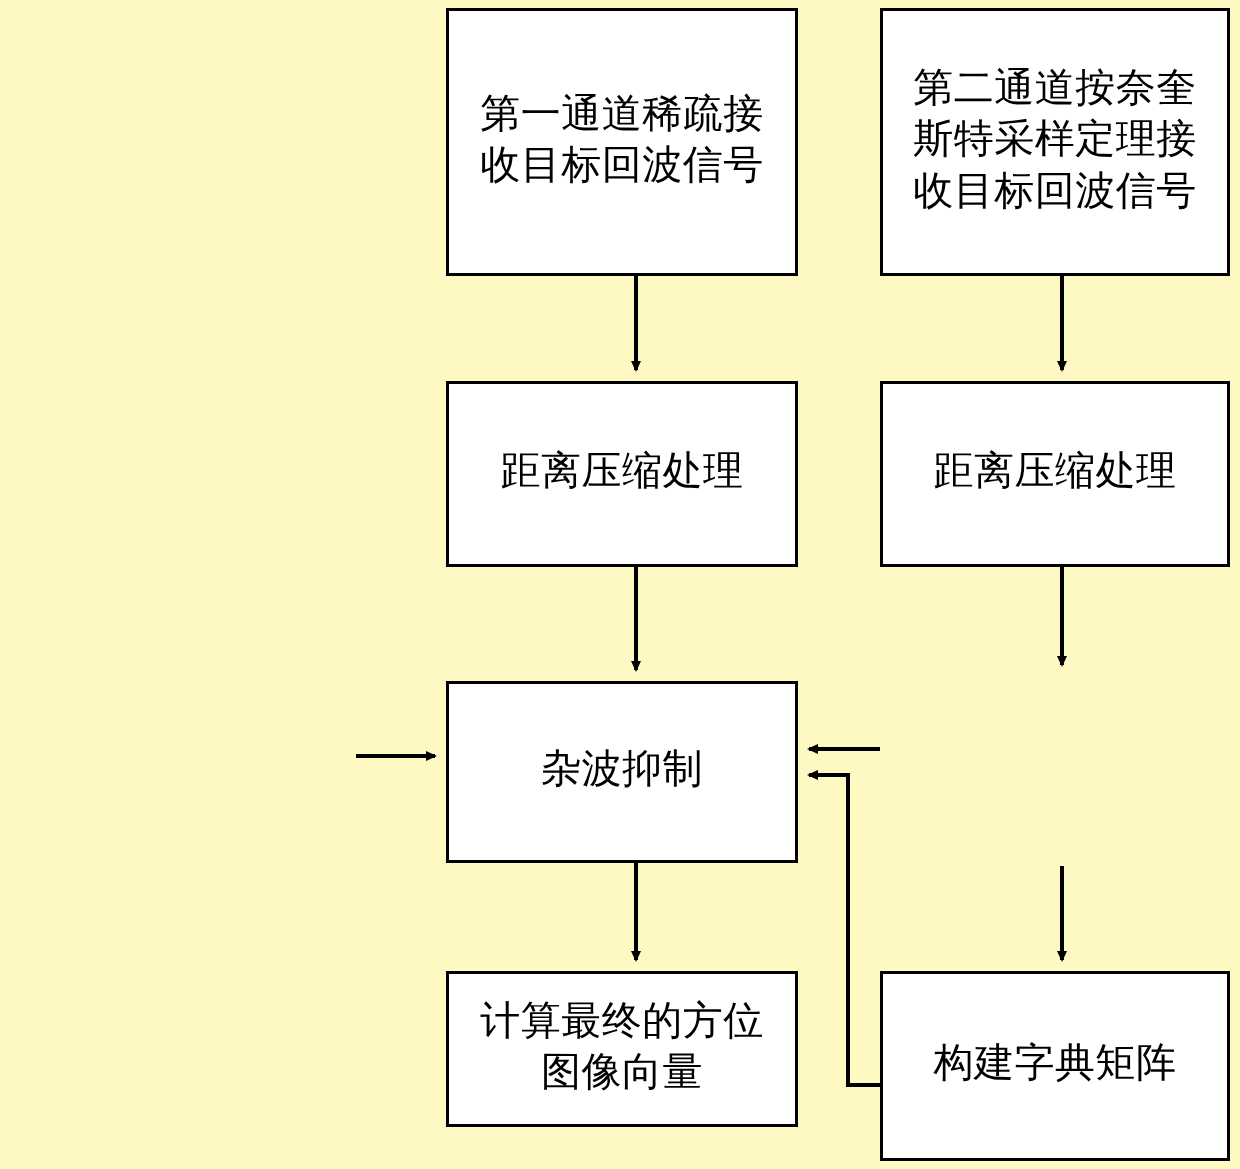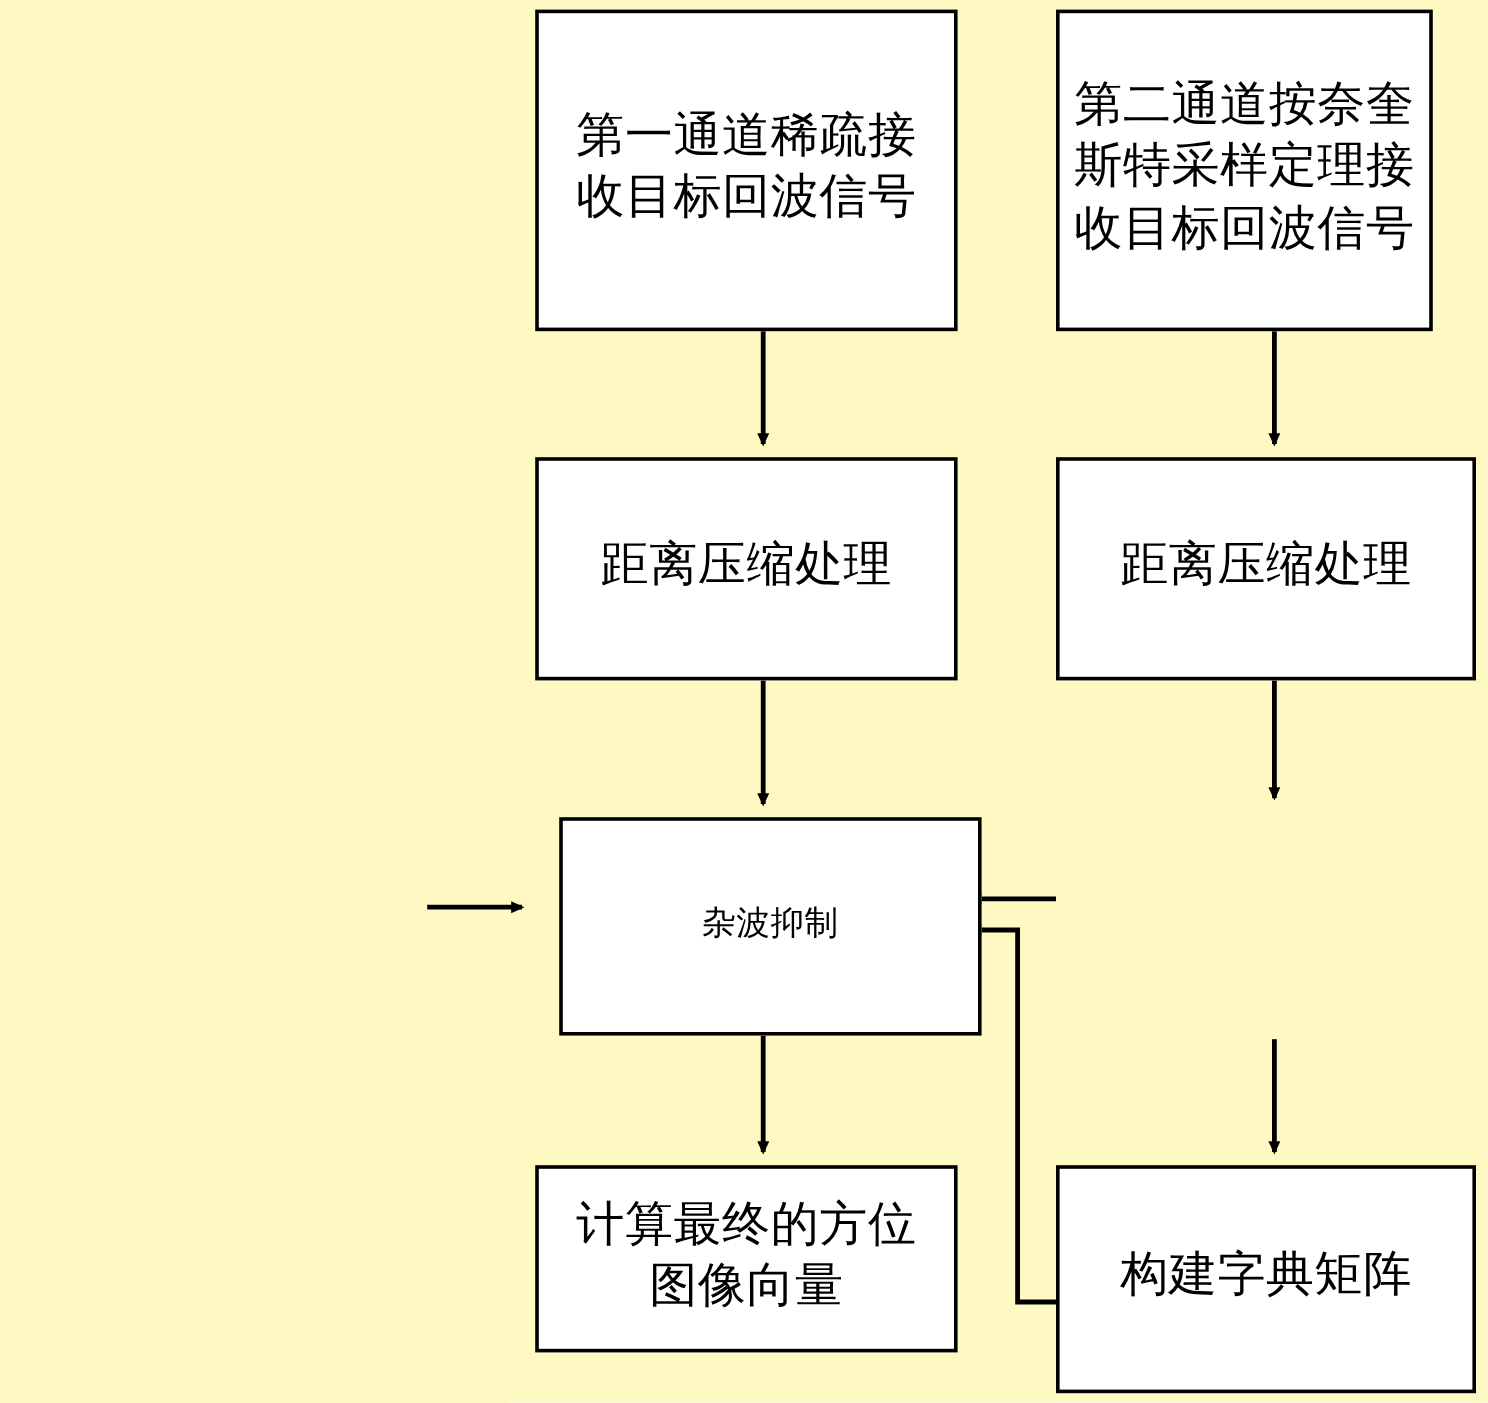--- a/index.html
+++ b/index.html
@@ -93,36 +93,36 @@
         <path d="M880,1085 L848,1085 L848,775 L809,775" fill="none" stroke="#000000" stroke-width="4" marker-end="url(#arrow)"></path>
       </g>
     </svg>
   </div>
 
   <div class="node" style="left:446px; top:8px; width:352px; height:268px; font-size:40px;">
     <span>第一通道稀疏接
 收目标回波信号</span>
   </div>
 
-  <div class="node" style="left:880px; top:8px; width:314px; height:268px; font-size:40px;">
+  <div class="node" style="left:880px; top:8px; width:350px; height:268px; font-size:40px;">
     <span>第二通道按奈奎
 斯特采样定理接
 收目标回波信号</span>
   </div>
 
   <div class="node" style="left:446px; top:381px; width:352px; height:186px; font-size:40px;">
     <span>距离压缩处理</span>
   </div>
 
   <div class="node" style="left:880px; top:381px; width:350px; height:186px; font-size:40px;">
     <span>距离压缩处理</span>
   </div>
 
 
-  <div class="node" style="left:446px; top:681px; width:352px; height:182px; font-size:28px;margin-left:20px;">
+  <div class="node" style="left:446px; top:681px; width:352px; height:182px; font-size:40px;">
     <span>杂波抑制</span>
   </div>
 
 
   <div class="node" style="left:446px; top:971px; width:352px; height:156px; font-size:40px;">
     <span>计算最终的方位
 图像向量</span>
   </div>
 
   <div class="node" style="left:880px; top:971px; width:350px; height:190px; font-size:40px;">

